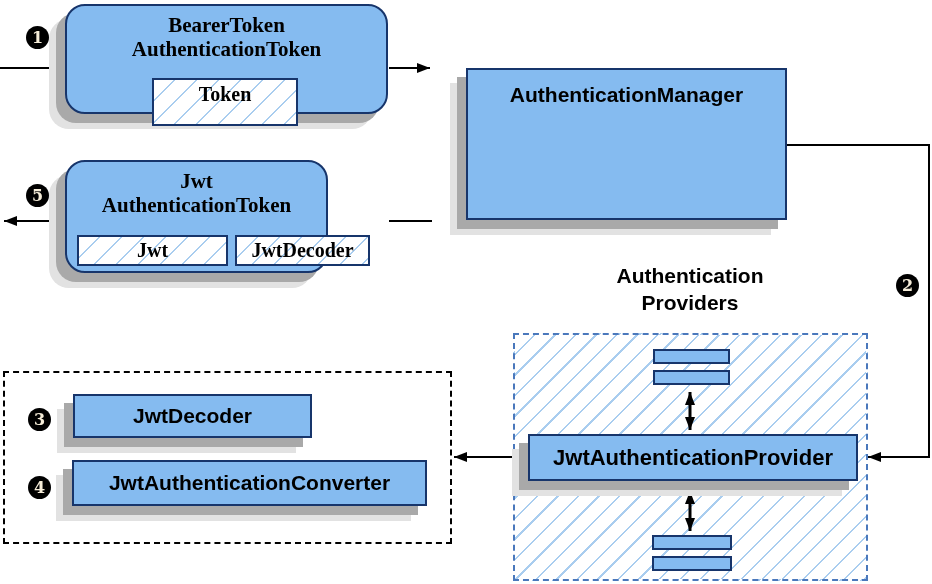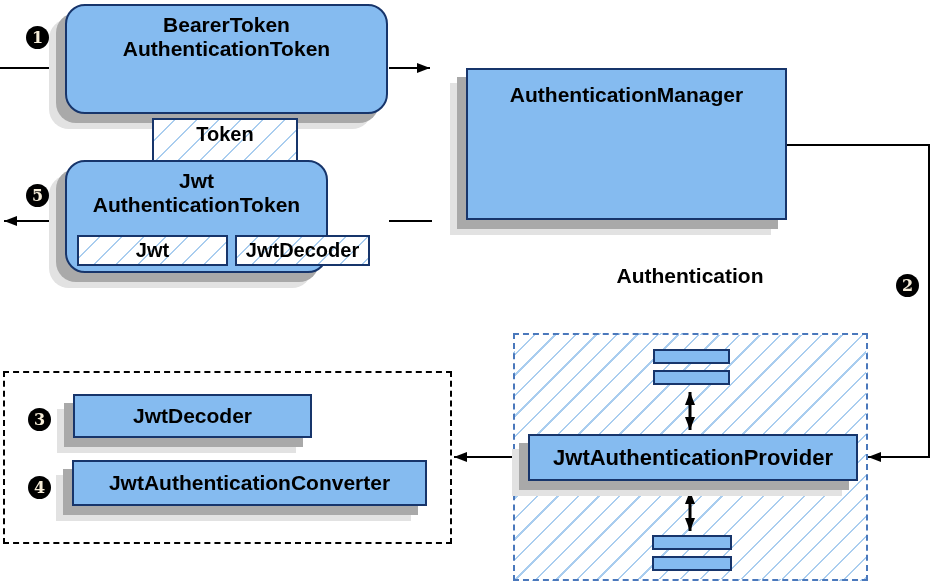--- a/index.html
+++ b/index.html
@@ -8,21 +8,21 @@
     font-family:"Liberation Sans",sans-serif;font-weight:bold;color:#000;
   }
   
   .node{
     position:absolute;box-sizing:border-box;
     background:var(--node-fill,#85BBF0);
     border:2px solid var(--node-border,#17356B);
     box-shadow:-9px 9px 0 0 var(--shadow-dark,#A9A9A9),-16px 15px 0 0 var(--shadow-light,#E2E2E2);
     text-align:center;
   }
-  .rounded{border-radius:20px;}
+  .rounded{border-radius:20px;font-family:Liberation Serif, serif;}
   .node-title{font-size:21px;line-height:24px;padding-top:7px;}
   .label-node{font-size:21px;}
   
   .chip{
     position:absolute;box-sizing:border-box;text-align:center;font-size:20px;
     border:2px solid var(--node-border,#17356B);
     background-color:#fff;
     background-image:repeating-linear-gradient(135deg,rgba(0,0,0,0) 0 14px,var(--hatch-line,#A9CDEF) 14px 15.5px);
   }
   
@@ -78,38 +78,39 @@
     <path d="M389 221 H432" stroke="#000" stroke-width="2" fill="none"></path>
     <path d="M690 392 V430" stroke="#000" stroke-width="3" fill="none" marker-start="url(#ahs)" marker-end="url(#ah)"></path>
     <path d="M690 491 V531" stroke="#000" stroke-width="3" fill="none" marker-start="url(#ahs)" marker-end="url(#ah)"></path>
   </svg>
 
   <div class="node rounded" style="left:65px;top:4px;width:323px;height:110px;">
     <div class="node-title">
       <div>BearerToken</div>
       <div>AuthenticationToken</div>
     </div>
-    <div class="chip" style="left:85px;top:72px;width:146px;height:48px;line-height:28px;margin-top:40px;">Token</div>
+    <div class="chip" style="left:85px;top:72px;width:146px;height:48px;line-height:28px;">Token</div>
   </div>
 
   <div class="node" style="left:432px;top:68px;width:321px;height:152px;margin-left:34px;">
     <div class="node-title" style="padding-top:13px;">AuthenticationManager</div>
   </div>
 
   <div class="node rounded" style="left:65px;top:160px;width:263px;height:113px;">
     <div class="node-title">
       <div>Jwt</div>
       <div>AuthenticationToken</div>
     </div>
     <div class="chip" style="left:10px;top:73px;width:151px;height:31px;line-height:27px;">Jwt</div>
     <div class="chip" style="left:168px;top:73px;width:135px;height:31px;line-height:27px;">JwtDecoder</div>
   </div>
 
   <div class="providers-label">
     <div>Authentication</div>
+    <div>Providers</div>
   </div>
 
   <div class="bar" style="left:653px;top:349px;"></div>
   <div class="bar" style="left:653px;top:370px;"></div>
   <div class="bar" style="left:652px;top:535px;width:80px;"></div>
   <div class="bar" style="left:652px;top:556px;width:80px;"></div>
 
   <div class="node label-node" style="left:73px;top:394px;width:239px;height:44px;line-height:40px;">JwtDecoder</div>
 
   <div class="node label-node" style="left:528px;top:434px;width:330px;height:47px;line-height:43px;font-size:22px;">JwtAuthenticationProvider</div>

